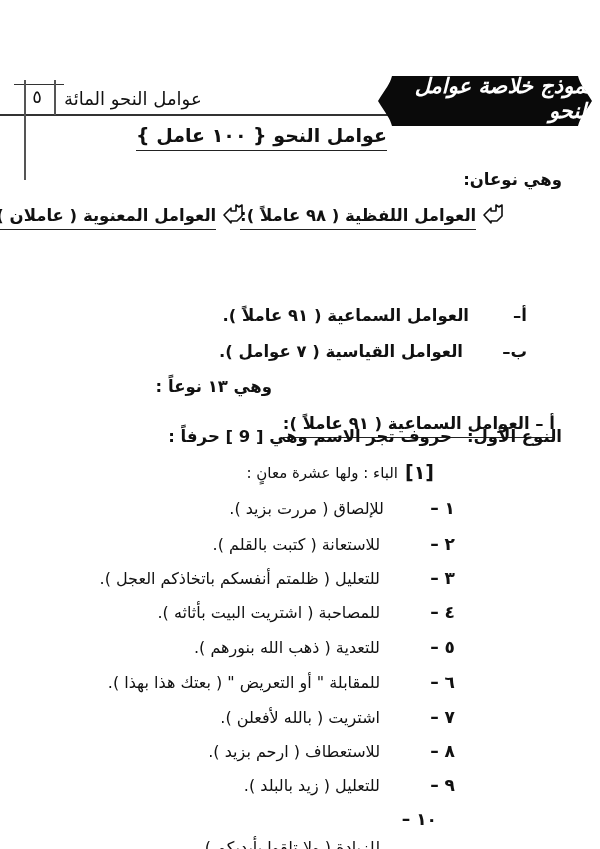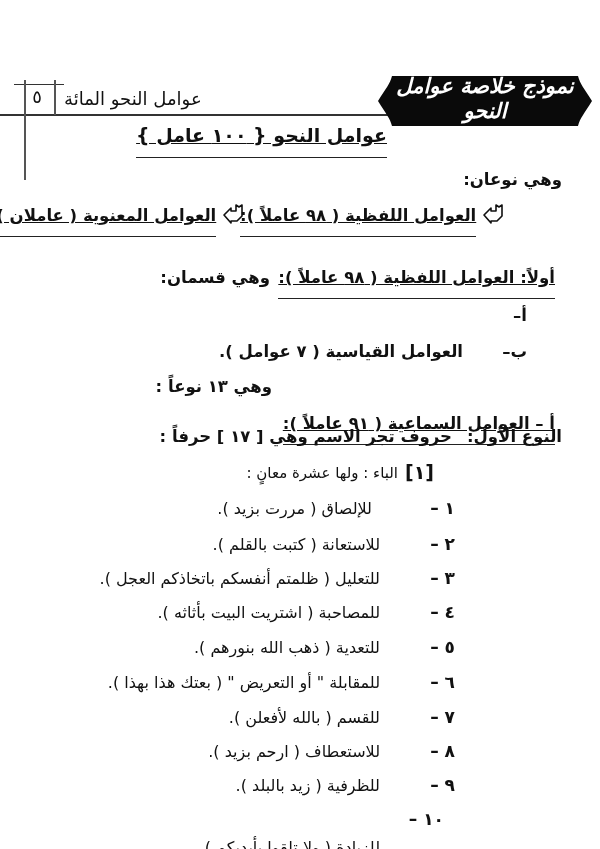--- a/index.html
+++ b/index.html
@@ -19,31 +19,31 @@
     font-size: 18px; font-weight: normal; text-align: left; direction: rtl;
     letter-spacing: 0.5px;
   }
   .page-number {
     position: absolute; top: 86px; left: 22px; width: 30px; text-align: center;
     font-size: 18px;
   }
 
   
   .banner {
-    position: absolute; top: 76px; left: 378px; width: 214px; height: 44px; text-align: center;
+    position: absolute; top: 76px; left: 378px; width: 214px; height: 44px;
   }
   .banner svg { position: absolute; inset: 0; }
   .banner-text {
     position: absolute; inset: 0; display: flex; align-items: center; justify-content: center;
     color: #fff; font-family: "DejaVu Serif", serif; font-size: 21px; font-style: italic;
     font-weight: bold; direction: rtl;
   }
 
   .line { position: absolute; white-space: nowrap; direction: rtl; font-size: 16.5px; font-weight: bold; }
-  .u { border-bottom: 1.5px solid #222; padding-bottom: 11px; text-decoration: underline; }
+  .u { border-bottom: 1.5px solid #222; padding-bottom: 4px; }
   .main-title { top: 124px; right: 213px; font-size: 19px; }
 
   .normal { font-weight: normal; }
 
   .pointer { display: inline-block; width: 22px; height: 20px; vertical-align: -3px; }
 
   .item-num { position: absolute; width: 50px; text-align: right; font-weight: bold; font-size: 17px; }
   .item-text { position: absolute; font-weight: normal; font-size: 16px; white-space: nowrap; }
 </style>
 </head>
@@ -75,61 +75,60 @@
     </svg>
     <span class="u">العوامل اللفظية ( ٩٨ عاملاً ):</span>
   </div>
   <div class="line" style="top:204px; right:356px;">
     <svg class="pointer" viewBox="0 0 22 20">
       <path d="M2,11 L9,4 L9,7 L14,7 L14,1 L17,3 L20,1 L20,12 L15,17 L9,17 L9,19 Z" fill="none" stroke="#111" stroke-width="1.6" stroke-linejoin="round"></path>
     </svg>
     <span class="u">العوامل المعنوية ( عاملان ):</span>
   </div>
 
-  <div class="line u" style="top:268px; right:45px;">أولاً: العوامل اللفظية ( ٩٨ عاملاً ):</div>
-  <div class="line" style="top:268px; right:330px;">وهي قسمان:</div>
 
   <div class="line" style="top:306px; right:73px;">أ–</div>
+  <div class="line" style="top:306px; right:131px;">العوامل السماعية ( ٩١ عاملاً ).</div>
   <div class="line" style="top:342px; right:73px;">ب–</div>
   <div class="line" style="top:342px; right:137px;text-align:center;">العوامل القياسية ( ٧ عوامل ).</div>
 
   <div class="line u" style="top:377px; right:45px;margin-top:37px;">أ – العوامل السماعية ( ٩١ عاملاً ):</div>
   <div class="line" style="top:377px; right:328px;">وهي ١٣ نوعاً :</div>
 
   <div class="line" style="top:427px; right:38px;">النوع الأول:</div>
-  <div class="line" style="top:427px; right:148px;">حروف تجر الاسم وهي [ ١٧ ] حرفاً :</div>
+  <div class="line" style="top:427px; right:148px;">حروف تجر الاسم وهي [ 9 ] حرفاً :</div>
 
   <div class="line" style="top:461px; right:166px; font-size:19px;">[١]</div>
   <div class="line normal" style="top:464px; right:202px; font-size:15px;">الباء : ولها عشرة معانٍ :</div>
 
   <div>
     <div class="item-num" style="top:498px; right:145px;">١ –</div>
-    <div class="item-text" style="top:499px; right:228px;">للإلصاق ( مررت بزيد ).</div>
+    <div class="item-text" style="top:499px; right:216px;">للإلصاق ( مررت بزيد ).</div>
 
     <div class="item-num" style="top:534px; right:145px;">٢ –</div>
     <div class="item-text" style="top:535px; right:220px;">للاستعانة ( كتبت بالقلم ).</div>
 
     <div class="item-num" style="top:568px; right:145px;">٣ –</div>
     <div class="item-text" style="top:569px; right:220px;">للتعليل ( ظلمتم أنفسكم باتخاذكم العجل ).</div>
 
     <div class="item-num" style="top:602px; right:145px;">٤ –</div>
     <div class="item-text" style="top:603px; right:220px;text-align:right;">للمصاحبة ( اشتريت البيت بأثاثه ).</div>
 
     <div class="item-num" style="top:637px; right:145px;">٥ –</div>
     <div class="item-text" style="top:638px; right:220px;">للتعدية ( ذهب الله بنورهم ).</div>
 
     <div class="item-num" style="top:672px; right:145px;">٦ –</div>
     <div class="item-text" style="top:673px; right:220px;">للمقابلة " أو التعريض " ( بعتك هذا بهذا ).</div>
 
     <div class="item-num" style="top:707px; right:145px;">٧ –</div>
-    <div class="item-text" style="top:708px; right:220px;">للقسم ( بالله لأفعلن ).</div>
+    <div class="item-text" style="top:708px; right:220px;">اشتريت ( بالله لأفعلن ).</div>
 
     <div class="item-num" style="top:741px; right:145px;">٨ –</div>
     <div class="item-text" style="top:742px; right:220px;">للاستعطاف ( ارحم بزيد ).</div>
 
     <div class="item-num" style="top:775px; right:145px;">٩ –</div>
-    <div class="item-text" style="top:776px; right:220px;">للظرفية ( زيد بالبلد ).</div>
+    <div class="item-text" style="top:776px; right:220px;">للتعليل ( زيد بالبلد ).</div>
 
-    <div class="item-num" style="top:809px; right:156px;">١٠ –</div>
+    <div class="item-num" style="top:809px; right:163px;">١٠ –</div>
     <div class="item-text" style="top:838px; right:220px;">للزيادة ( ولا تلقوا بأيديكم ).</div>
   </div>
 
 </div>
 
 </body></html>

